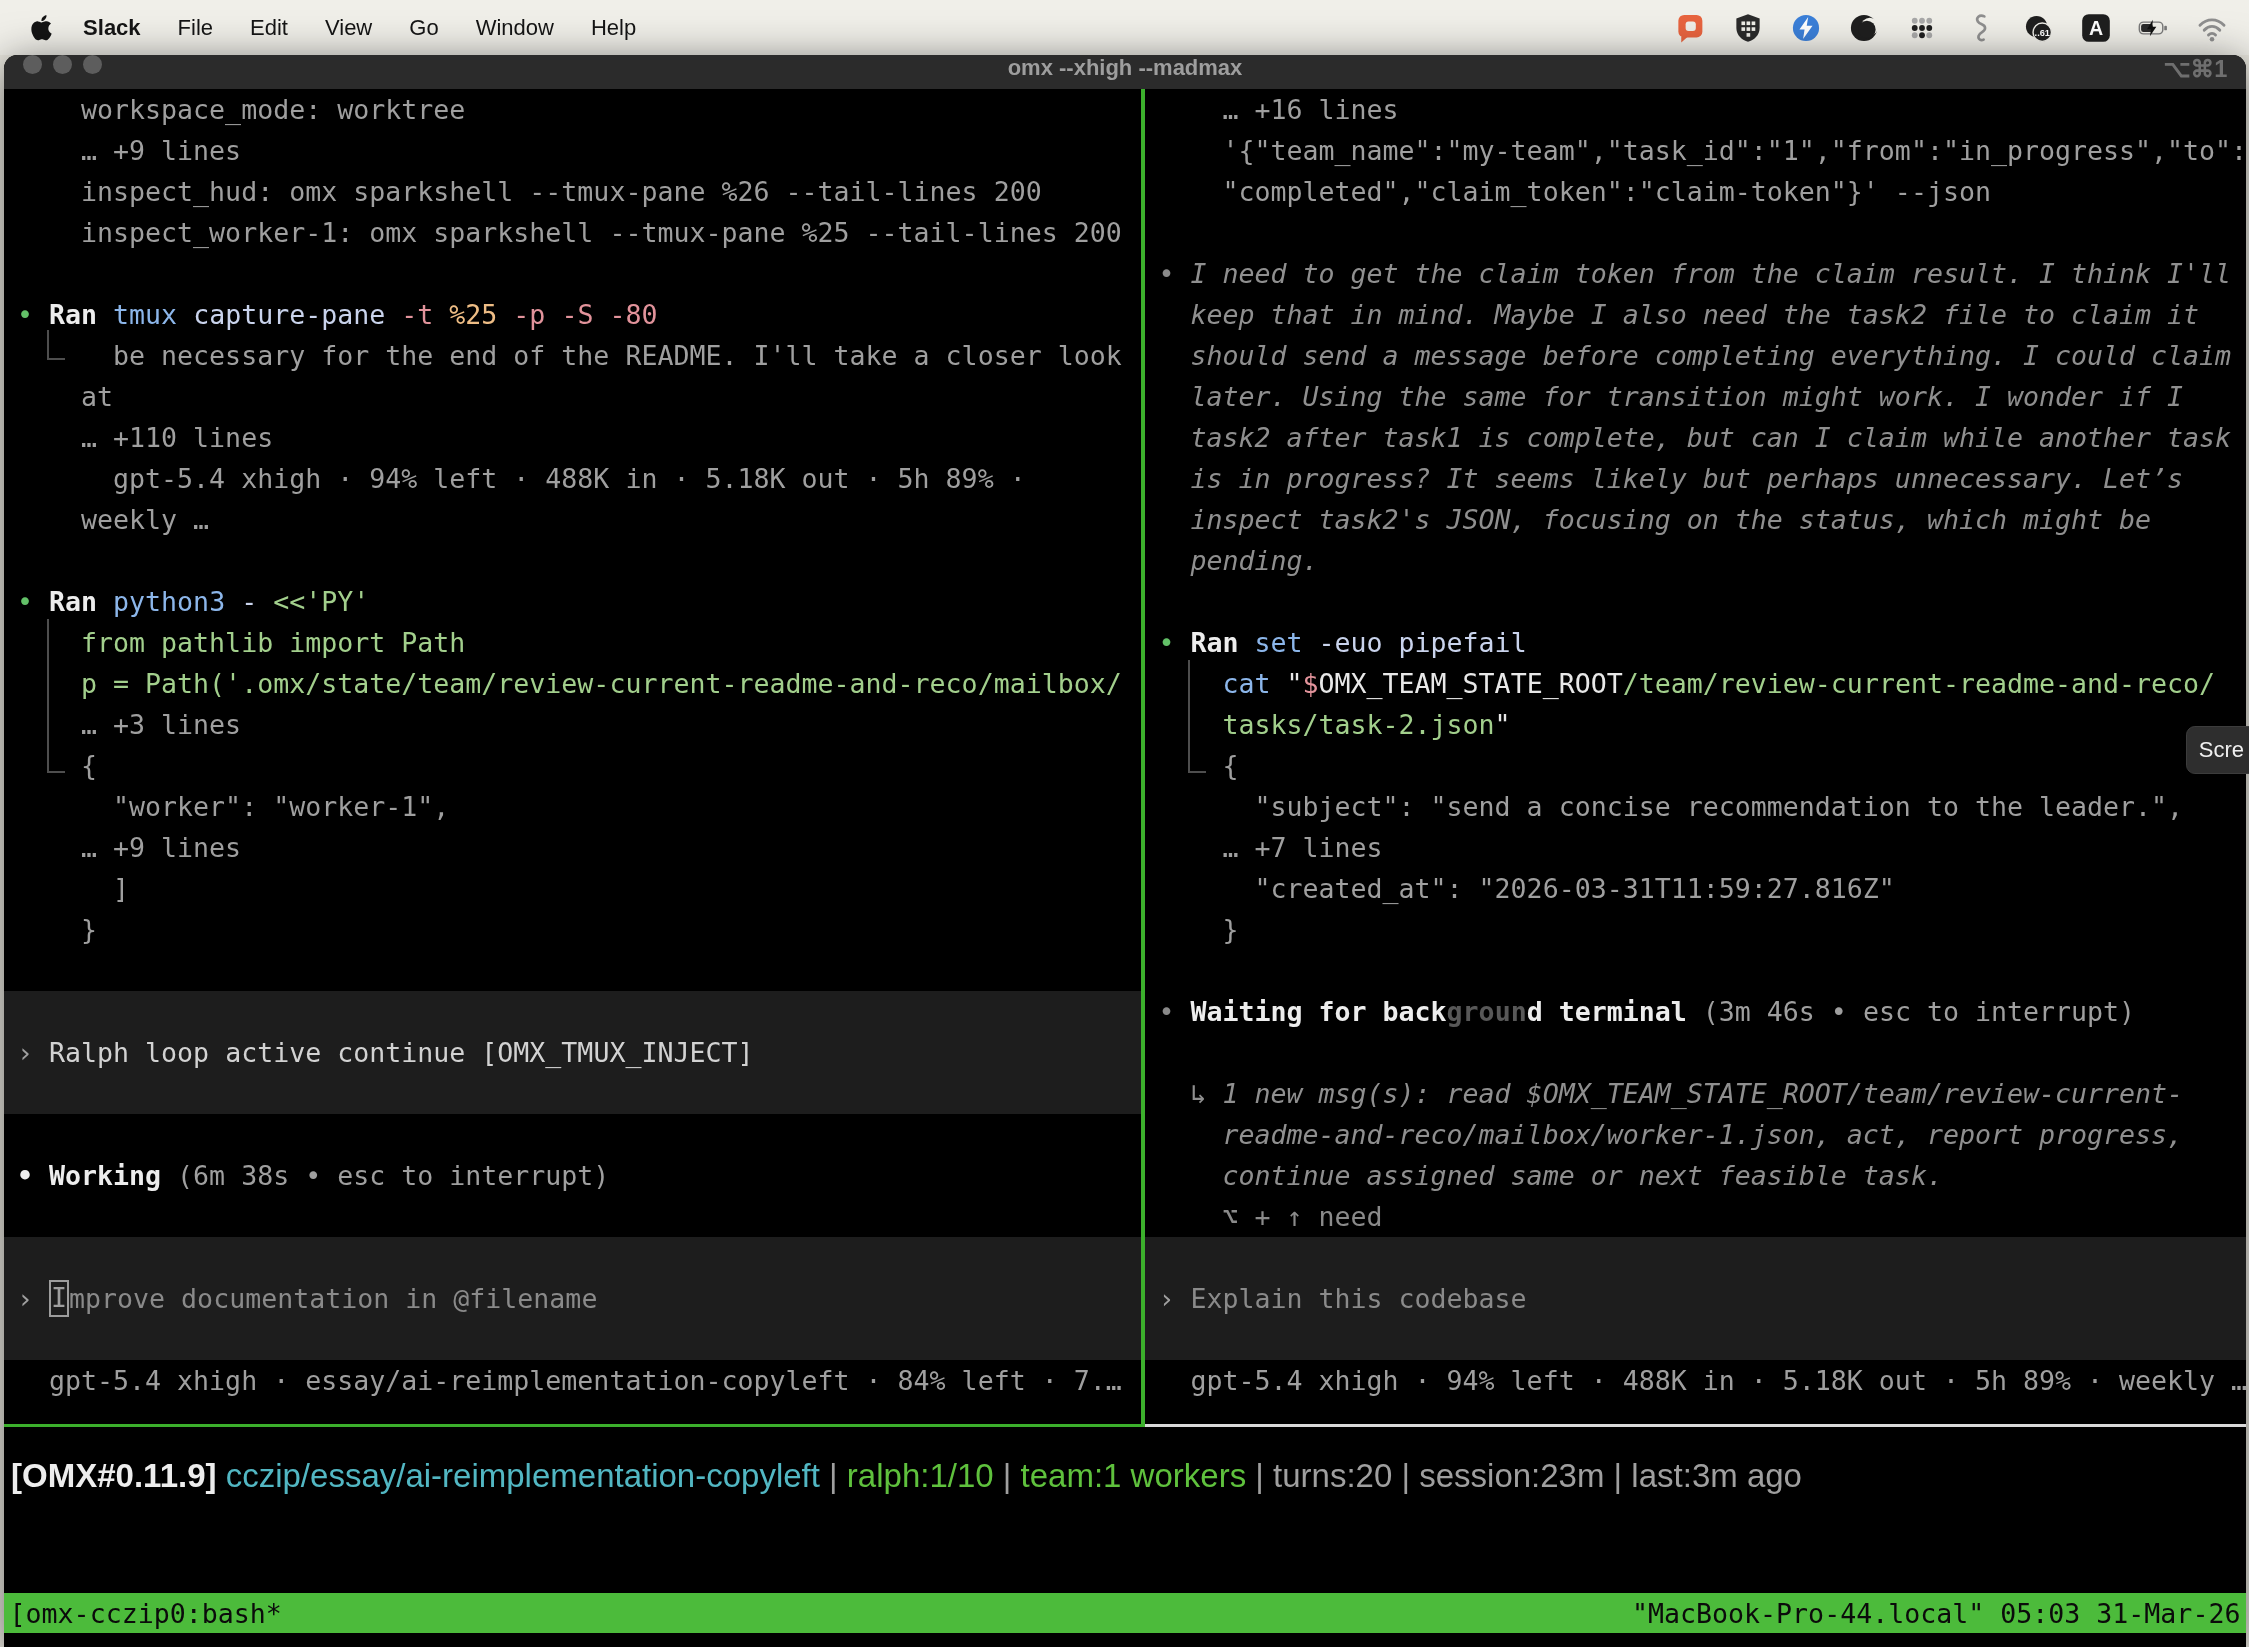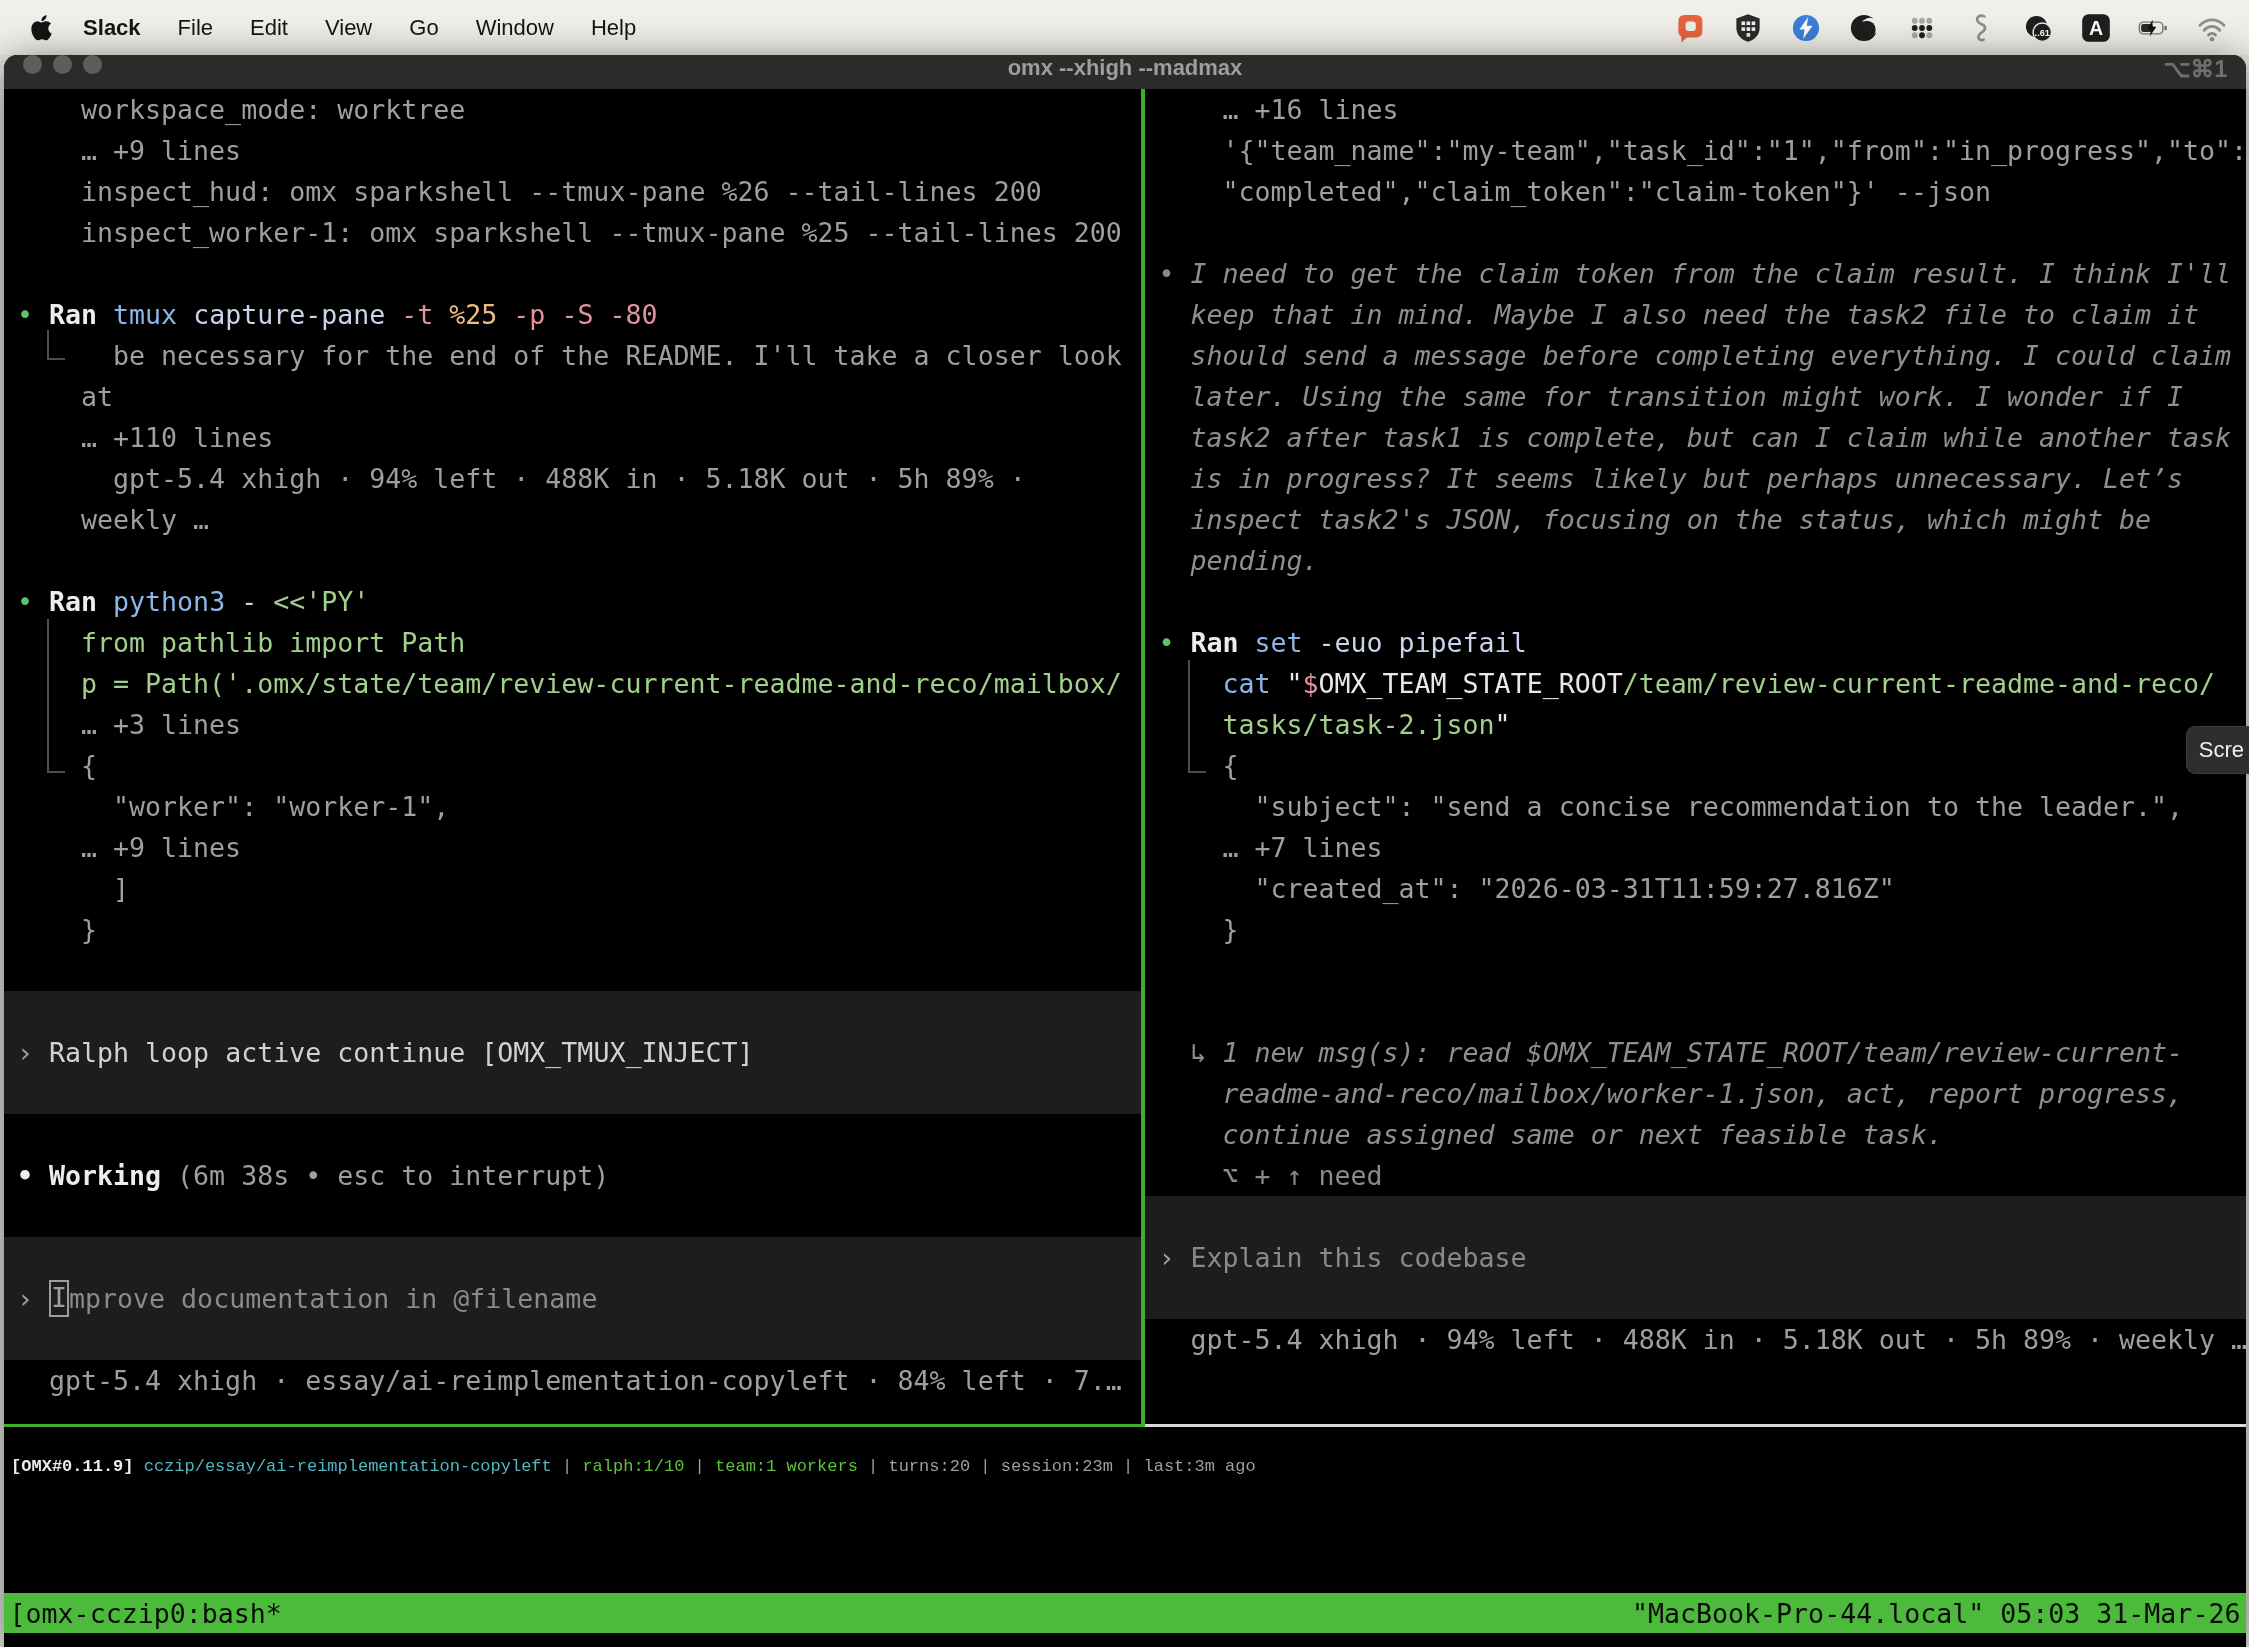--- a/index.html
+++ b/index.html
@@ -46,21 +46,21 @@
   .s-it{font-style:italic;color:#8f8f8f}
   .s-white{color:#e8e8e8}
   .s-cyan{color:#52b7c3}
   .s-sg{color:#5fc13d}
   .s-cursor{display:inline-block;border:2.2px solid #9d9d9d;color:#9f9f9f;line-height:32px;height:37px;vertical-align:middle;margin-top:-4.4px;box-sizing:border-box}
 
   .borderrow{display:flex;height:3px}
   .borderrow .bl{width:1141px;background:#3cb02c}
   .borderrow .br{flex:1;background:#d9d9d9}
 
-  .hud{font-family:Liberation Mono, monospace;font-size:17px;padding:29.5px 0 0 7.4px;white-space:pre}
+  .hud{font-family:Liberation Sans, sans-serif;font-size:33px;padding:29.5px 0 0 7.4px;white-space:pre}
   .tmuxbar{position:absolute;left:0;right:0;bottom:14.8px;height:40px;background:#4cbb3b;color:#0b0b0b;font-family:"DejaVu Sans Mono",monospace;font-size:26.6px;display:flex;align-items:center;justify-content:space-between;padding:0 5.9px;white-space:pre}
 
   .tooltip{position:absolute;left:2186px;top:726px;width:96px;height:46px;background:#2e2e2e;border:1.5px solid #3c3c3c;border-radius:8.9px;color:#f0f0f0;font-size:22px;display:flex;align-items:center;padding-left:11.8px;z-index:5}
 </style>
 </head>
 <body>
 
 <div class="menubar">
   <span class="apple">
     <svg width="25" height="29.5" viewBox="0 0 16 16">
@@ -233,20 +233,21 @@
         <div class="line"></div>
         <div class="line"><span class="s-gb">• </span><span class="s-wb">Ran </span><span class="s-blue">set </span><span class="s-lav">-euo pipefail</span></div>
         <div class="line"><span class="s-blue">    cat </span><span class="s-white">"</span><span class="s-pink">$</span><span class="s-white">OMX_TEAM_STATE_ROOT</span><span class="s-grn">/team/review-current-readme-and-reco/</span></div>
         <div class="line"><span class="s-grn">    tasks/task-2.json</span><span class="s-white">"</span></div>
         <div class="line"><span class="s-g">    {</span></div>
         <div class="line"><span class="s-g">      "subject": "send a concise recommendation to the leader.",</span></div>
         <div class="line"><span class="s-g">    … +7 lines</span></div>
         <div class="line"><span class="s-g">      "created_at": "2026-03-31T11:59:27.816Z"</span></div>
         <div class="line"><span class="s-g">    }</span></div>
         <div class="line"></div>
+        <div class="line"><span class="s-dim">• </span><span class="s-wb">Waiting for back</span><span class="s-shim">groun</span><span class="s-wb">d terminal </span><span class="s-g">(3m 46s • esc to interrupt)</span></div>
         <div class="line"></div>
         <div class="line"><span class="s-it">  ↳ 1 new msg(s): read $OMX_TEAM_STATE_ROOT/team/review-current-</span></div>
         <div class="line"><span class="s-it">    readme-and-reco/mailbox/worker-1.json, act, report progress,</span></div>
         <div class="line"><span class="s-it">    continue assigned same or next feasible task.</span></div>
         <div class="line"><span class="s-dim">    ⌥ + ↑ need</span></div>
         <div class="line band"></div>
         <div class="line band"><span class="s-g">› </span><span class="s-dim">Explain this codebase</span></div>
         <div class="line band"></div>
         <div class="line"><span class="s-g">  gpt-5.4 xhigh · 94% left · 488K in · 5.18K out · 5h 89% · weekly …</span></div>
         <div class="guide" style="top: 571px; height: 111px;"></div>

